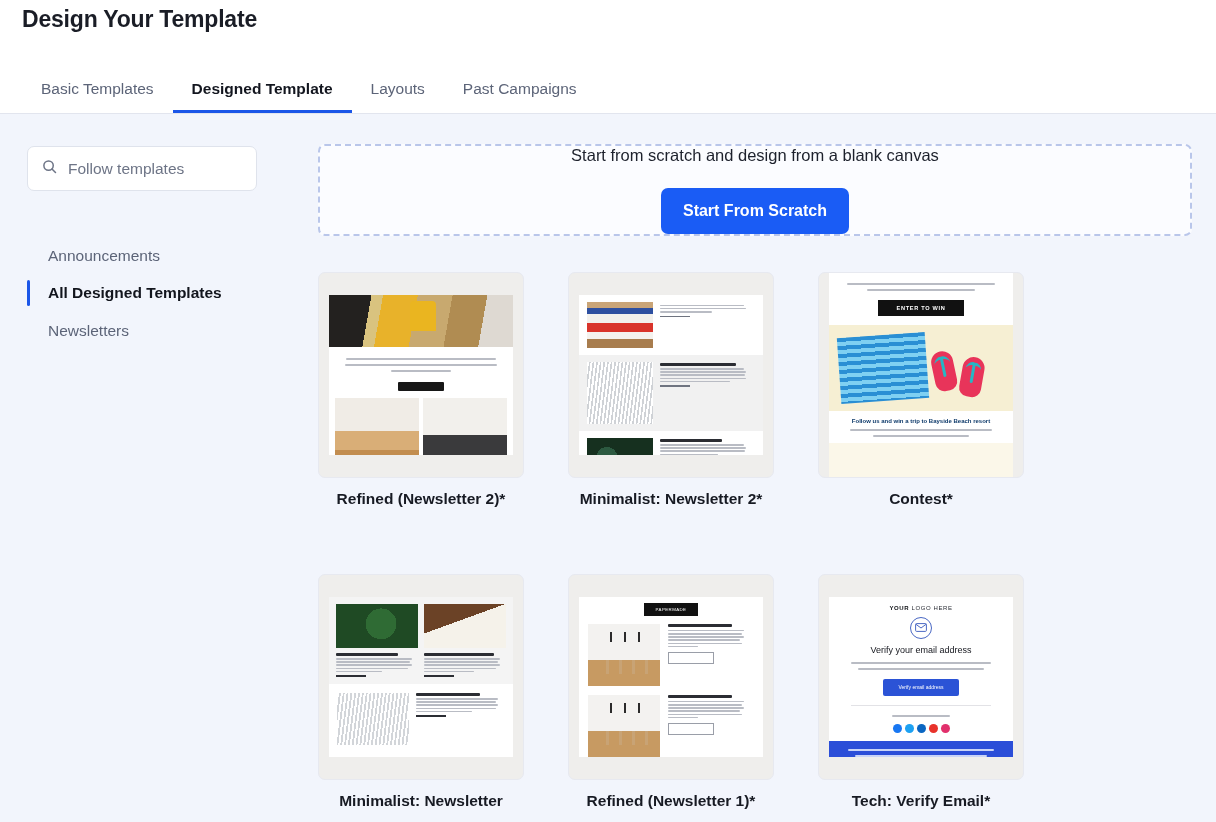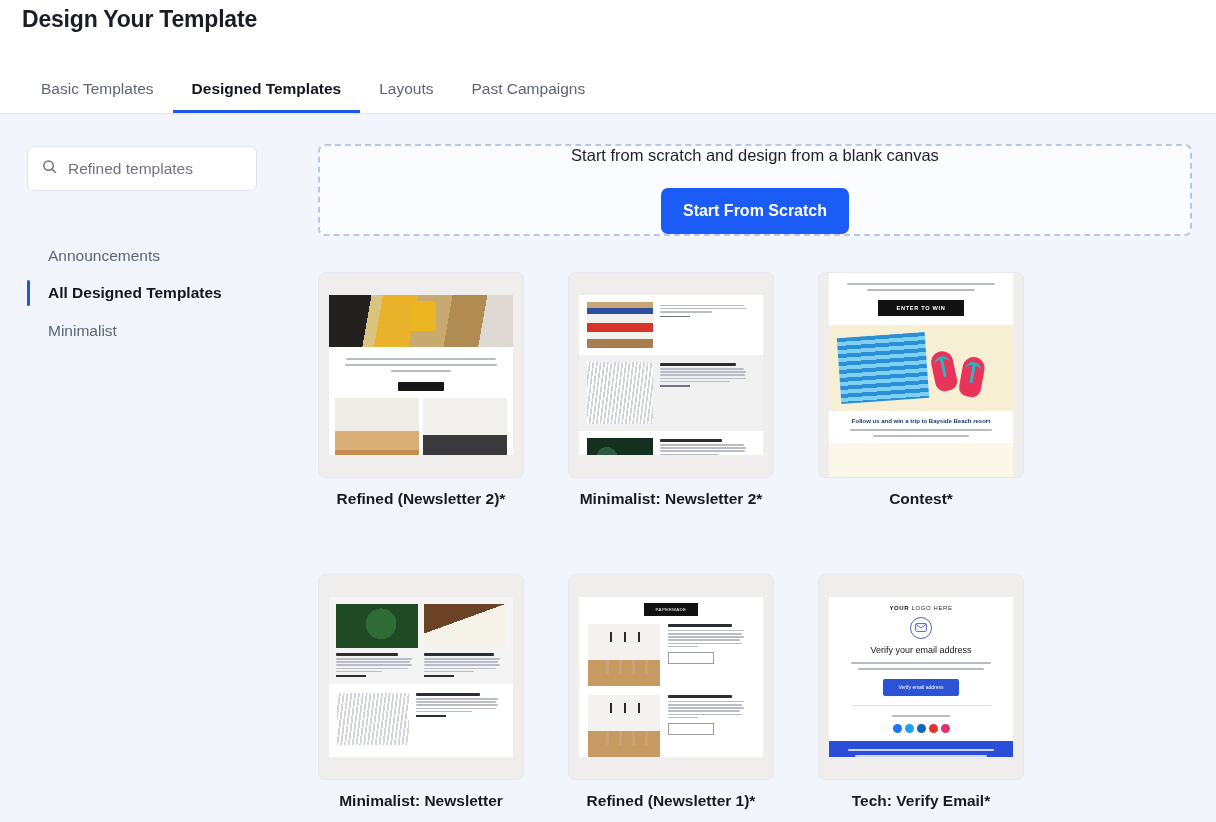--- a/index.html
+++ b/index.html
@@ -157,43 +157,43 @@
   .center-lines { display:flex; flex-direction:column; align-items:center; }
   .center-lines .tline { margin:2.2px 0; }
 </style>
 </head>
 <body>
 
 <div class="topbar">
   <div class="page-title">Design Your Template</div>
   <div class="tabs">
     <div class="tab">Basic Templates</div>
-    <div class="tab active">Designed Templates</div>
+    <div class="tab active">Designed Template</div>
     <div class="tab">Layouts</div>
     <div class="tab">Past Campaigns</div>
   </div>
 </div>
 
 <div class="body-wrap">
 
   <div class="sidebar">
     <div class="search-box">
       <span>
         <svg width="15" height="15" viewBox="0 0 16 16" fill="none">
           <circle cx="7" cy="7" r="5" stroke="#6d7486" stroke-width="1.6"></circle>
           <line x1="10.6" y1="10.6" x2="14.4" y2="14.4" stroke="#6d7486" stroke-width="1.6" stroke-linecap="round"></line>
         </svg>
       </span>
-      <span class="search-ph">Refined templates</span>
+      <span class="search-ph">Follow templates</span>
     </div>
 
     <div class="nav">
       <div class="nav-item">Announcements</div>
       <div class="nav-item active">All Designed Templates</div>
-      <div class="nav-item">Minimalist</div>
+      <div class="nav-item">Newsletters</div>
     </div>
   </div>
 
   <div class="main">
 
     <div class="scratch-banner">
       <div class="scratch-text">Start from scratch and design from a blank canvas</div>
       <button class="scratch-btn">Start From Scratch</button>
     </div>
 

